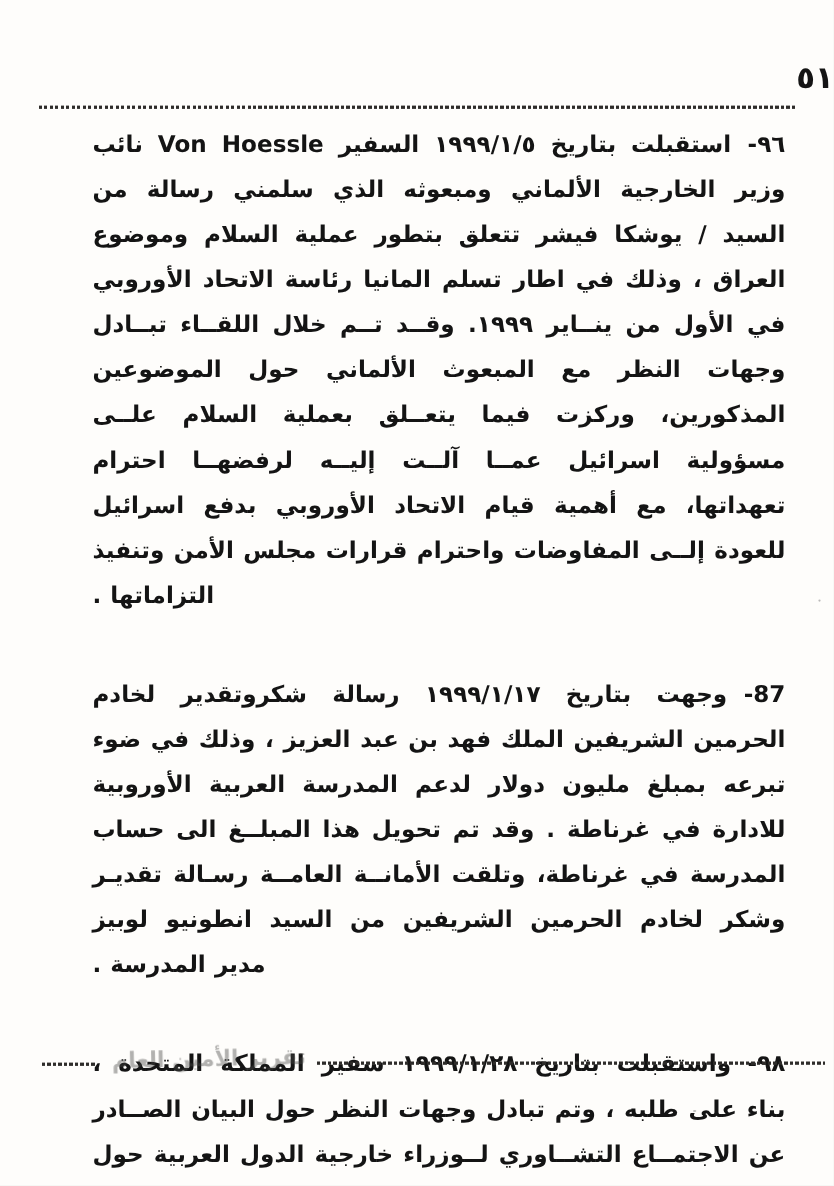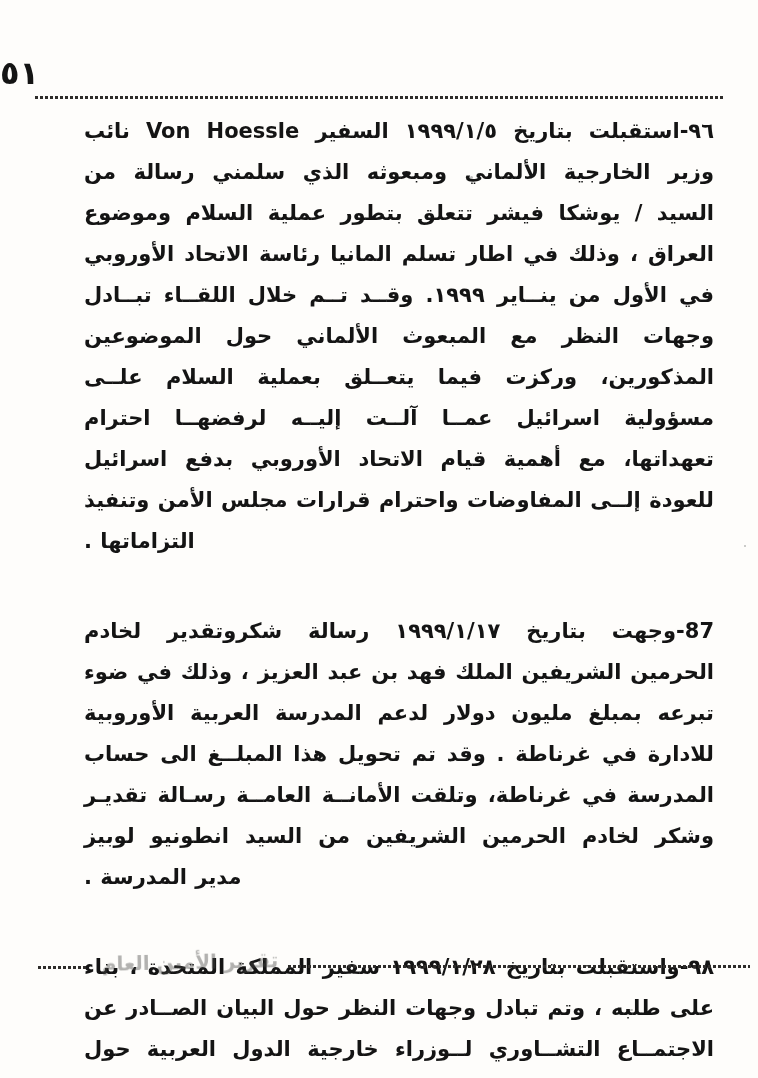--- a/index.html
+++ b/index.html
@@ -10,22 +10,22 @@
   }
   .sheet{
     position:relative;
     width:758px;height:1078px;
     background:#fefdfb;
     color:#141414;
     overflow:hidden;
   }
   .pagenum{
     position:absolute;top:54px;left:0;right:0;
-    text-align:left;
-    font-size:32px;font-weight:bold;
+    text-align:right;
+    font-size:28px;font-weight:bold;
     letter-spacing:4px;
     direction:rtl;
   }
   .rule{
     position:absolute;height:3px;
     background-image:repeating-linear-gradient(90deg,#2e2c2a 0 3px,rgba(0,0,0,0) 3px 5px);
   }
   .rule-top{top:96px;left:35px;width:688px;}
   .content{
     position:absolute;
@@ -38,20 +38,21 @@
     line-height:41px;
     font-weight:bold;
     text-align:justify;
     text-align-last:left;
     -moz-text-align-last:left;
     word-spacing:1px;
   }
   p.item:last-child{margin-bottom:0;}
   .num{
     display:inline-block;
+    margin-left:15px;
     white-space:nowrap;
   }
   .footer-dash-short{top:966px;left:38px;width:50px;}
   .footer-dash-long{top:965px;left:288px;width:462px;}
   .footer-note{
     position:absolute;
     top:950px;left:92px;width:196px;
     direction:rtl;
     text-align:center;
     font-size:20px;

